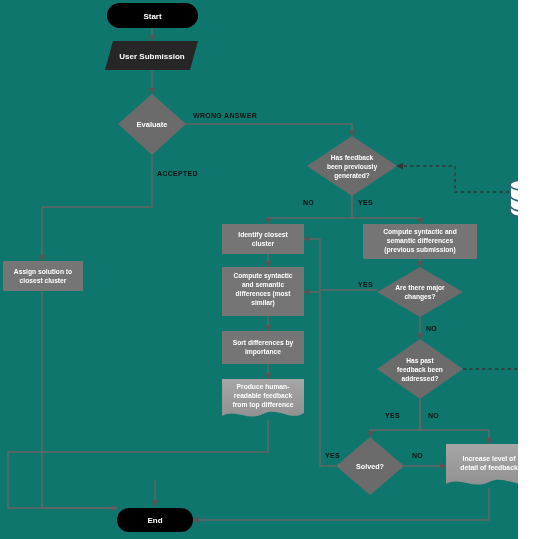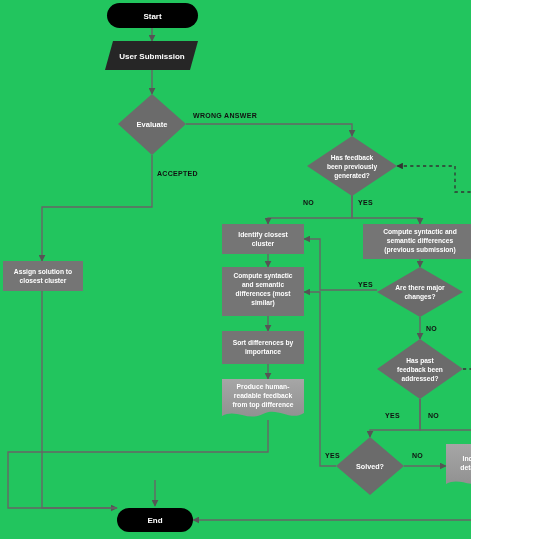--- a/index.html
+++ b/index.html
@@ -5,23 +5,23 @@
   html, body {
     margin: 0;
     padding: 0;
     background: #ffffff;
   }
   body {
     font-family: "Liberation Sans", sans-serif;
   }
   #canvas {
     position: relative;
-    width: 471px;
+    width: 518px;
     height: 539px;
-    background: #22c55e;
+    background: #0f766e;
     overflow: hidden;
   }
   #flow-svg {
     position: absolute;
     top: 0;
     left: 0;
   }
   .node-label {
     font-family: "Liberation Sans", sans-serif;
     font-weight: bold;

